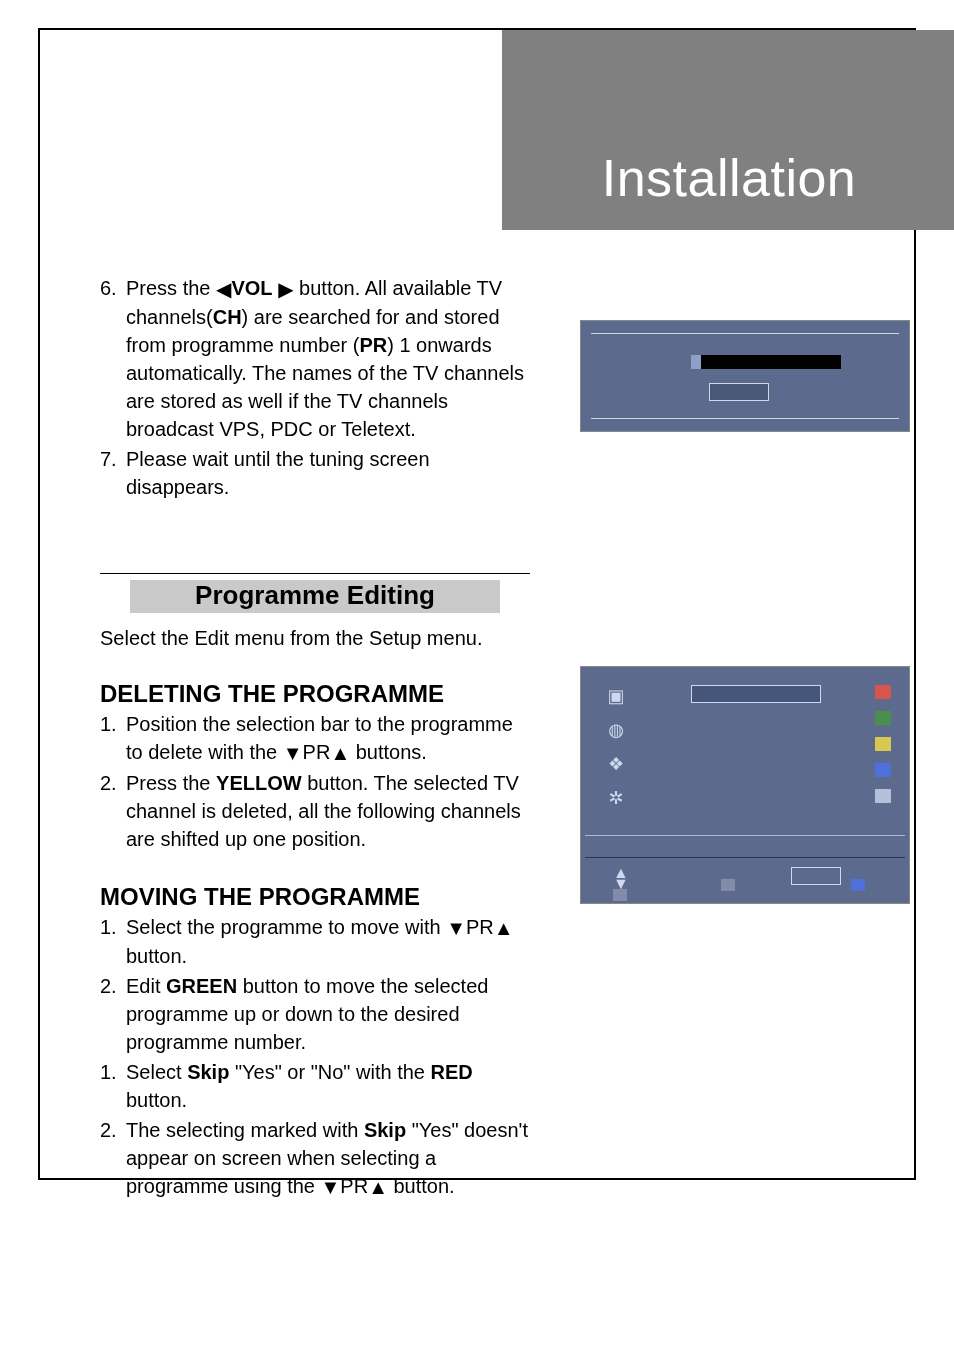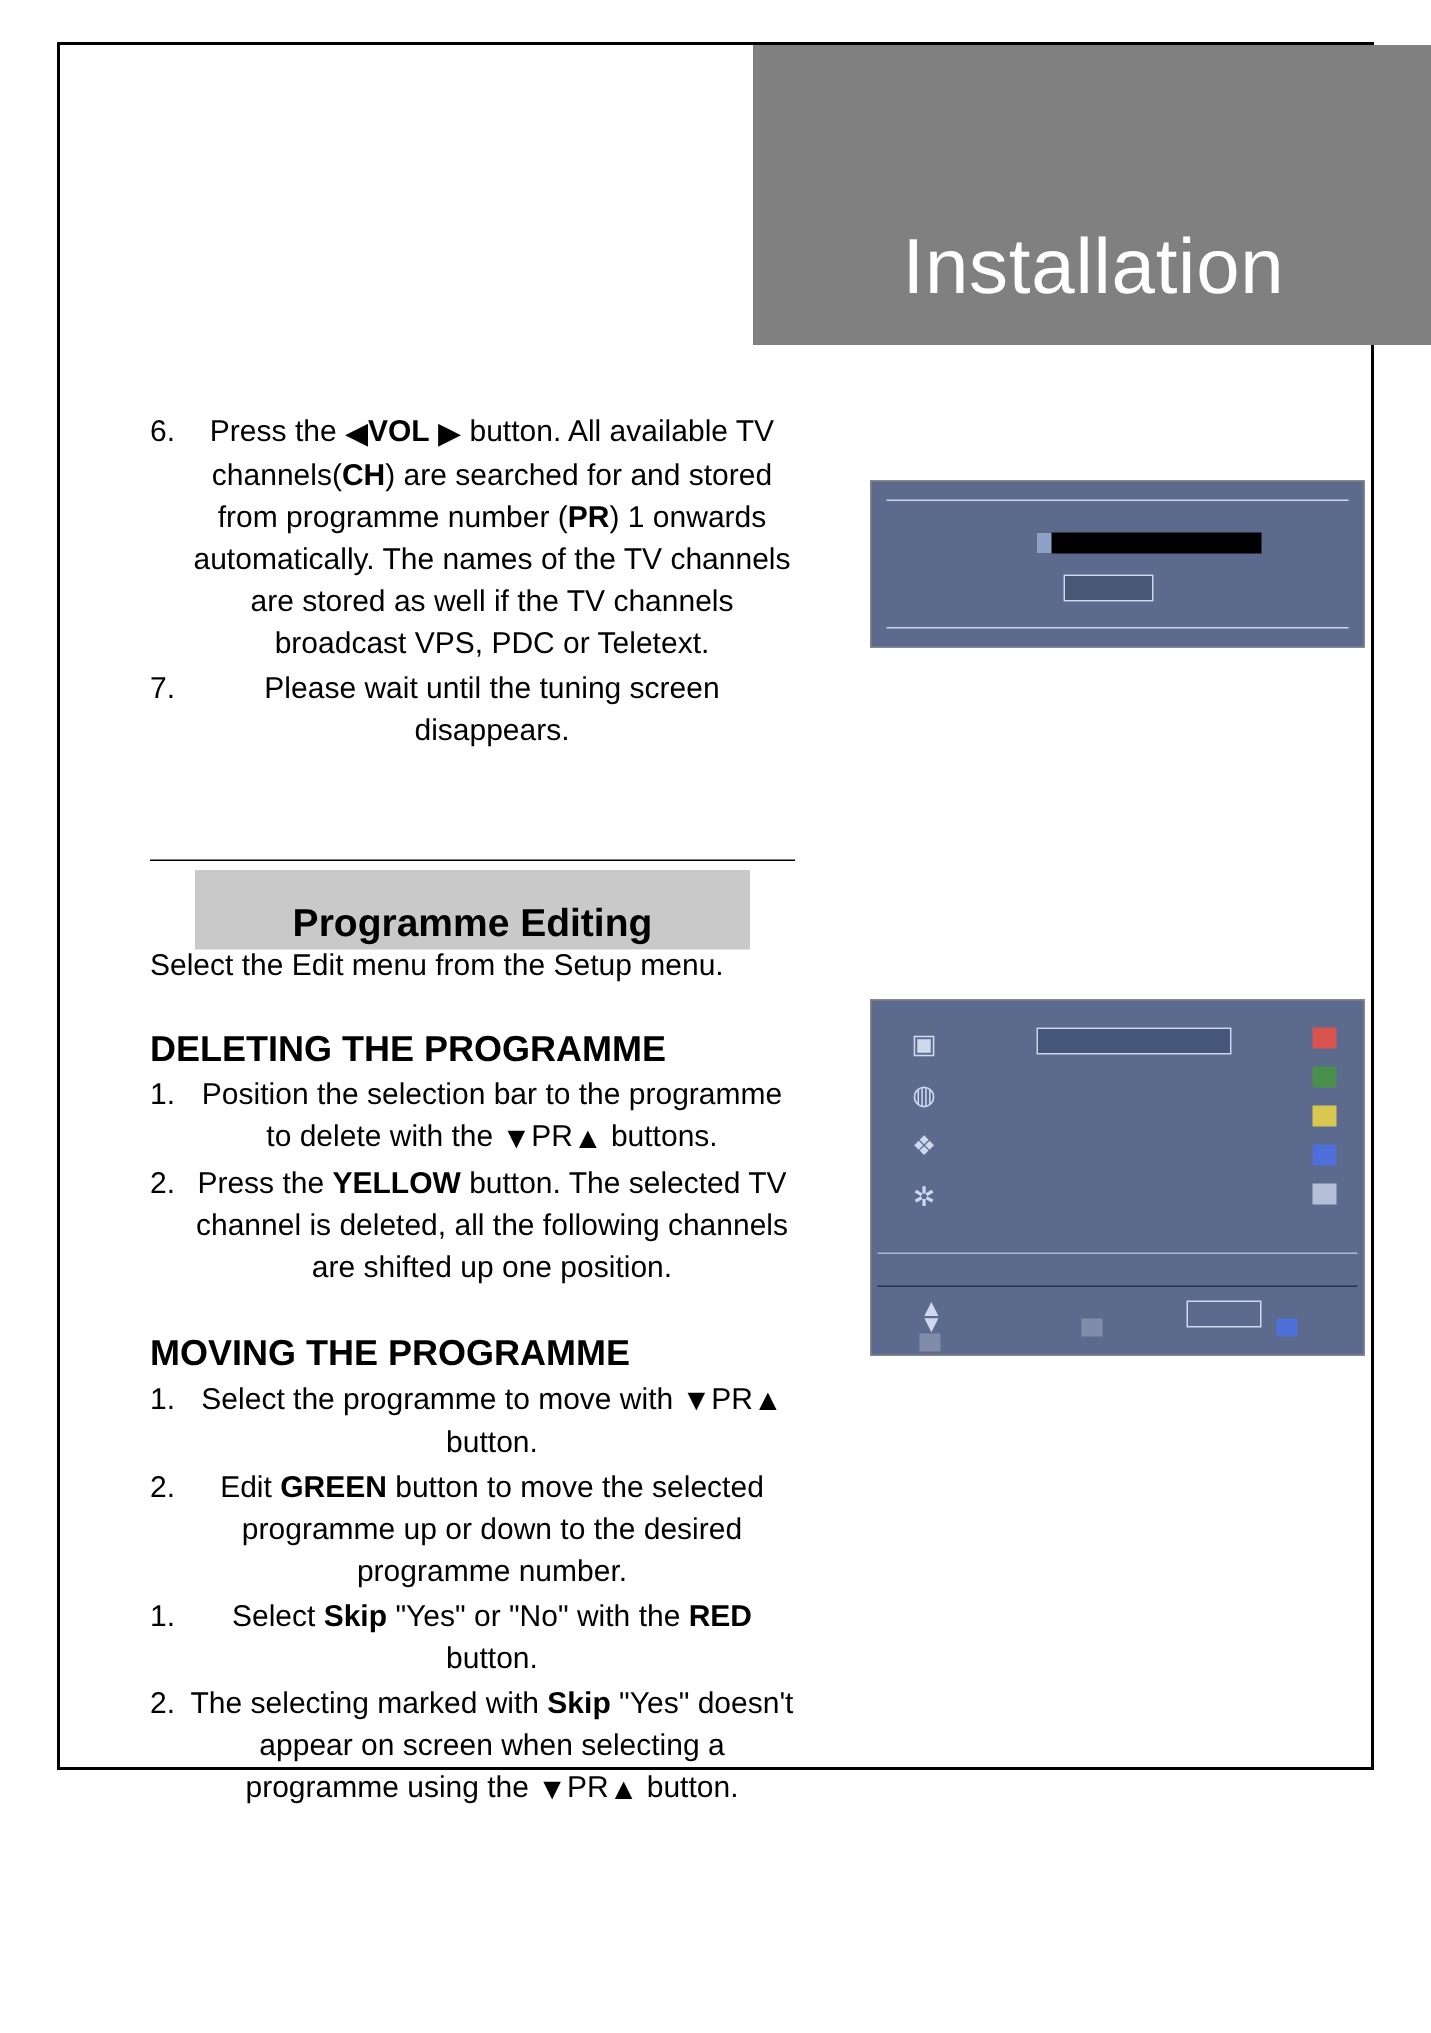--- a/index.html
+++ b/index.html
@@ -47,36 +47,37 @@
   }
   .body-text .bold { font-weight: 700; }
   .ol-item {
     display: flex;
     margin-bottom: 2px;
   }
   .ol-num {
     width: 26px;
     flex-shrink: 0;
   }
-  .ol-body { flex: 1; text-align: center; }
+  .ol-body { flex: 1; }
   .section-heading-wrap {
     margin-top: 72px;
     padding-top: 6px;
     border-top: 1.5px solid #000;
   }
   .section-heading {
     background: #c9c9c9;
     font-size: 26px;
     font-weight: 700;
     text-align: center;
-    padding: 20px 0 2px;
+    padding: 0 0 2px;
     width: 370px;
     margin-left: 30px;
   }
   .intro-line {
+    margin-top: 14px;
     font-size: 20px;
     font-weight: 300;
   }
   .sub-head {
     font-size: 24px;
     font-weight: 700;
     margin-top: 30px;
     margin-bottom: 2px;
   }
   .tri {

